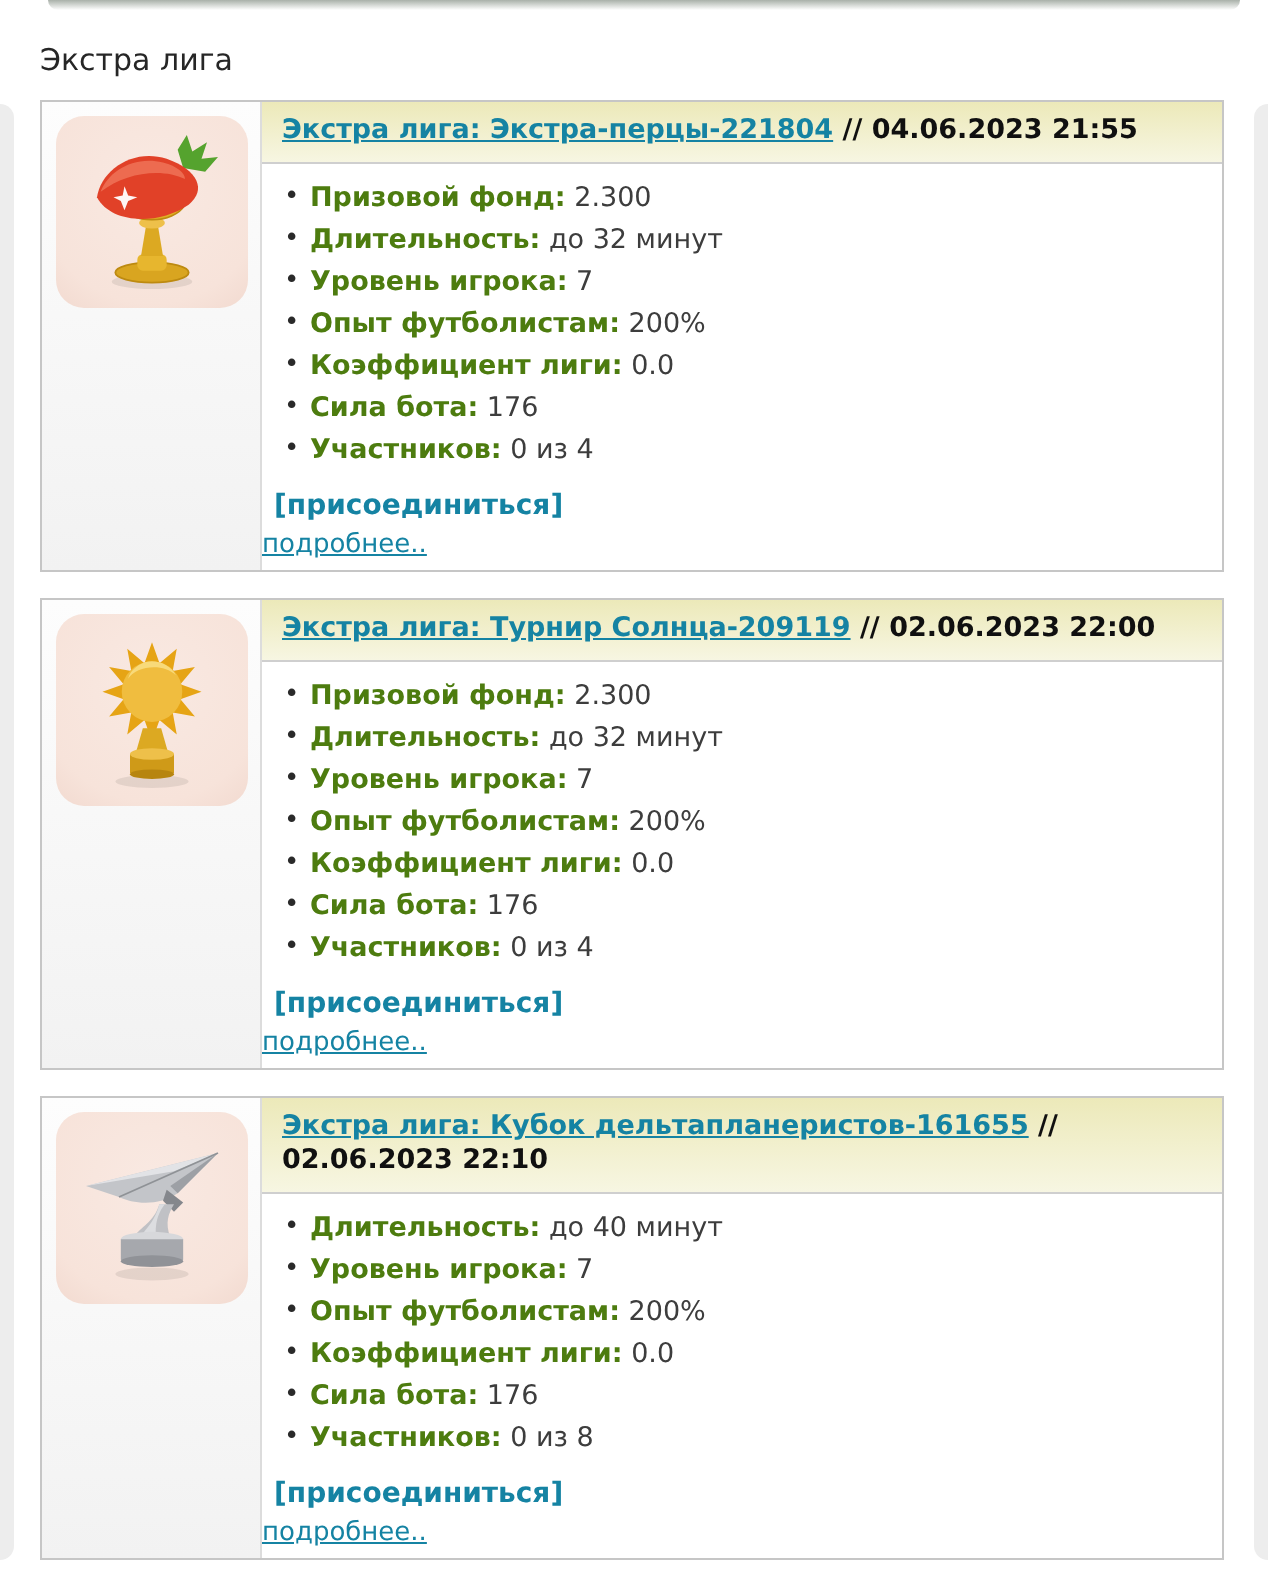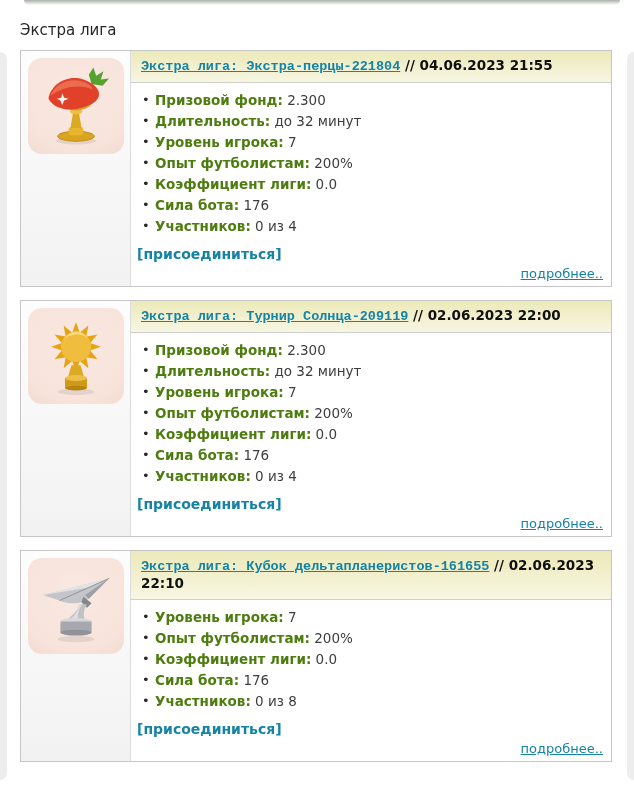--- a/index.html
+++ b/index.html
@@ -50,21 +50,21 @@
   }
   .icon-tile svg{display:block;}
   .card-right{flex:1;display:flex;flex-direction:column;min-width:0;}
   .card-header{
     background:linear-gradient(to bottom, var(--hdr-top), var(--hdr-bot));
     border-bottom:1px solid #cfcfcf;
     padding:6px 10px 7px 10px;
     font-size:13.5px;font-weight:bold;line-height:17px;
   }
   .card-header a{
-    color:var(--link);text-decoration:underline;cursor:pointer;font-family:Liberation Mono, monospace;
+    color:var(--link);text-decoration:underline;cursor:pointer;
   }
   .hdr-meta{color:#101010;}
   ul.fields{
     list-style:none;
     margin:9px 0 0 0;
     padding:0 0 0 24px;
   }
   ul.fields li{
     position:relative;
     font-size:13.5px;line-height:16px;
@@ -78,21 +78,21 @@
   }
   .field-label{font-weight:bold;color:#4d7c0f;}
   .join-row{
     margin:5px 0 0 6px;
     font-size:14px;font-weight:bold;color:var(--link);
     line-height:20px;
   }
   .join-row a{color:var(--link);cursor:pointer;}
   .more-row{
     margin-top:auto;
-    text-align:right;
+    text-align:left;
     padding:1px 8px 4px 0;
     font-size:13px;line-height:17px;
   }
   .more-row a{color:var(--link);text-decoration:underline;cursor:pointer;}
 </style>
 </head>
 <body>
 
 <div class="top-fade"></div>
 <div class="edge left"></div>
@@ -265,20 +265,24 @@
     </div>
     <div class="card-right">
       <div class="card-header">
         <a>Экстра лига: Кубок дельтапланеристов-161655</a>
         <span class="hdr-meta">//</span>
         <span class="hdr-meta">02.06.2023 22:10</span>
       </div>
       <ul class="fields">
 
 
+          <li>
+            <span class="field-label">Длительность:</span>
+            <span class="field-value">до 40 минут</span>
+          </li>
 
           <li>
             <span class="field-label">Уровень игрока:</span>
             <span class="field-value">7</span>
           </li>
 
           <li>
             <span class="field-label">Опыт футболистам:</span>
             <span class="field-value">200%</span>
           </li>

